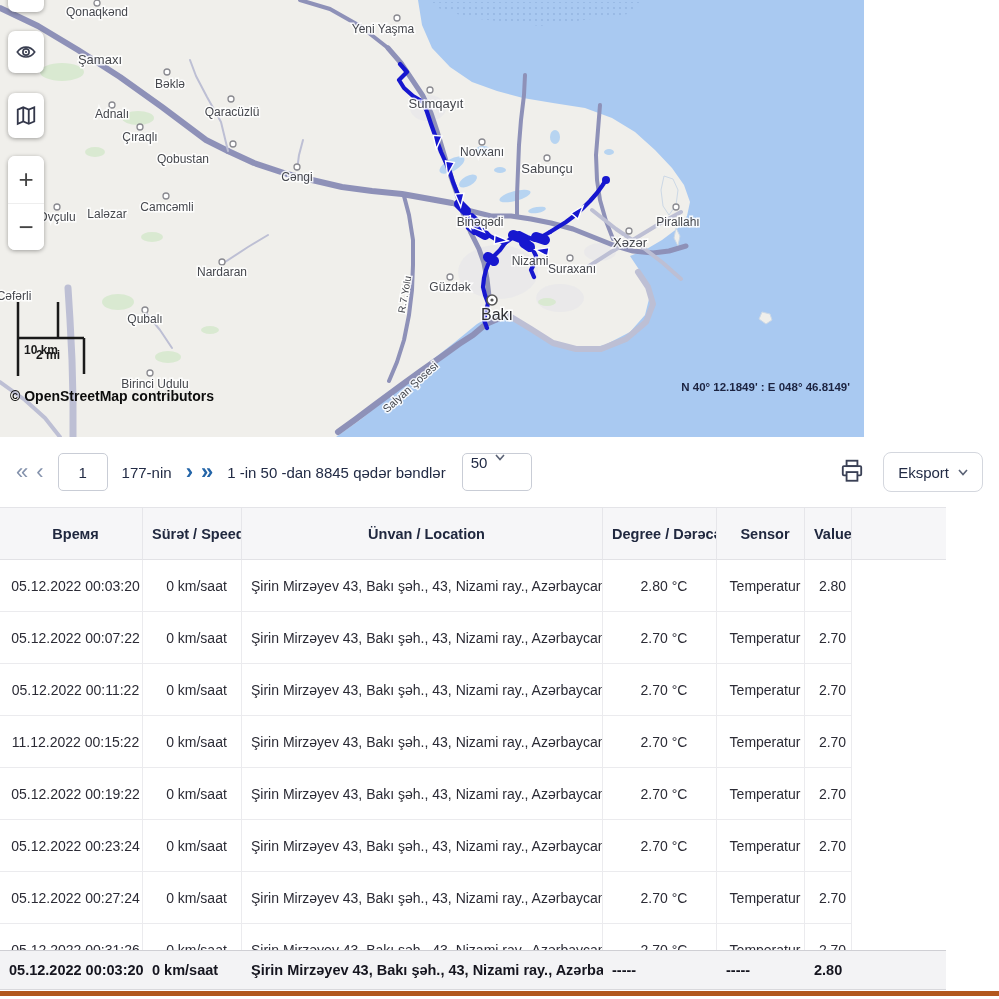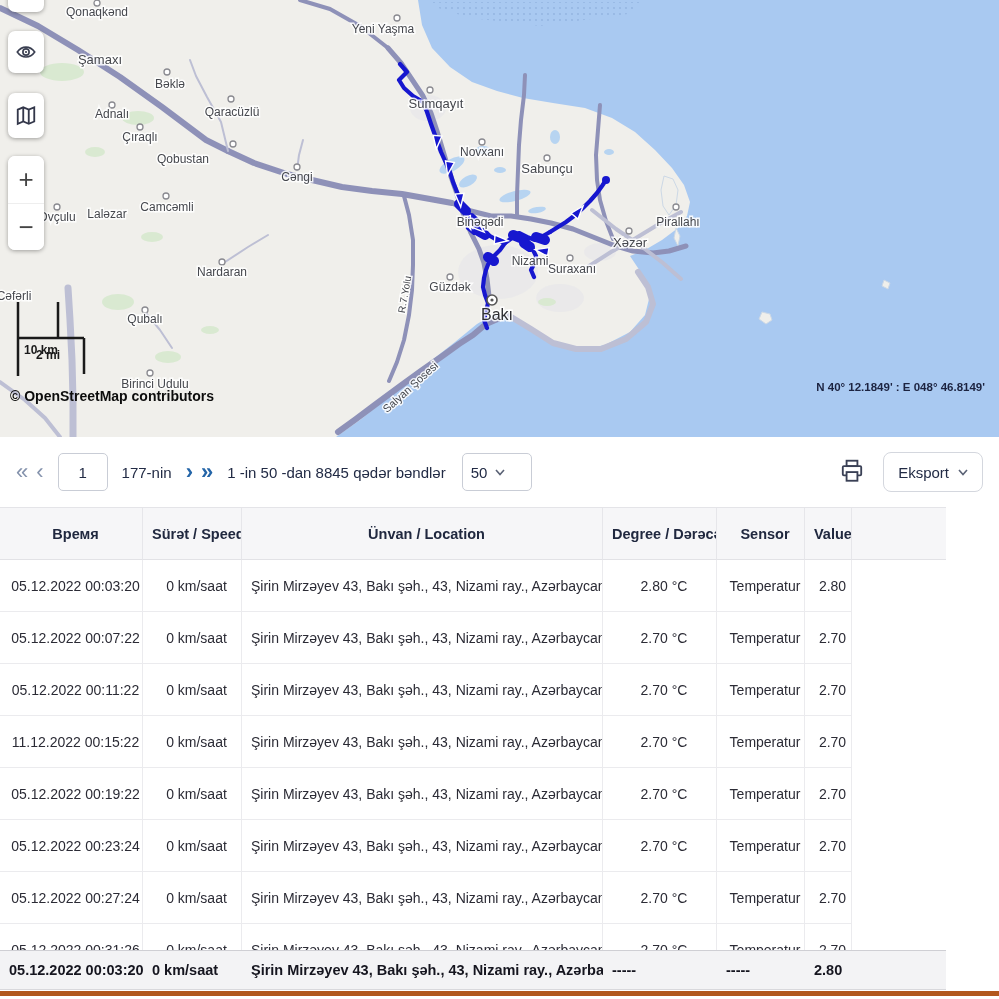--- a/index.html
+++ b/index.html
@@ -1,19 +1,19 @@
 <!DOCTYPE html>
 <html><head>
 <meta charset="utf-8">
 <style>
   html,body{margin:0;padding:0;background:#fff;}
   #root{position:relative;width:999px;height:999px;overflow:hidden;
         font-family:"Liberation Sans",sans-serif;color:#222b45;}
   
-  #map{position:absolute;left:0;top:0;width:999px;height:437px;overflow:hidden;border-bottom:1px solid #d6d6da;background:#fef9c3;}
+  #map{position:absolute;left:0;top:0;width:864px;height:437px;overflow:hidden;border-bottom:1px solid #d6d6da;background:#fef9c3;}
   #mapsvg{position:absolute;left:0;top:0;}
   .ctrl{position:absolute;left:8px;width:36px;background:#fff;border:0;border-radius:7px;
         box-shadow:0 1px 4px rgba(0,0,0,.35);display:flex;align-items:center;justify-content:center;cursor:pointer;}
   .ctrl.cut{top:-20px;height:32px;}
   .ctrl.eye{top:31px;height:42px;}
   .ctrl.layers{top:93px;height:45px;}
   #zoomgrp{position:absolute;left:8px;top:156px;width:36px;background:#fff;border-radius:7px;
         box-shadow:0 1px 4px rgba(0,0,0,.35);overflow:hidden;}
   #zoomgrp button{display:block;width:36px;height:47px;background:#fff;border:0;font-size:26px;color:#444;cursor:pointer;line-height:45px;padding:0;font-family:"Liberation Sans",sans-serif;}
   #zoomgrp button+button{border-top:1px solid #eee;}
@@ -30,21 +30,21 @@
   .pgico.dis{color:#8593ad;}
   .pgico.en{color:#2465a8;font-weight:bold;}
   #firstpg{margin-right:8px;} #prevpg{margin-right:14px;}
   #pageinput{width:44px;height:34px;border:1px solid #c9cdd6;border-radius:5px;text-align:center;
              font-size:15px;color:#222b45;margin-right:14px;font-family:"Liberation Sans",sans-serif;}
   .pgtext{font-size:15px;color:#222b45;}
   #pageslabel{margin-right:14px;}
   #nextpg{margin-right:8px;} #lastpg{margin-right:14px;}
   #rangelabel{margin-right:16px;}
   #sizeselect{height:36px;min-width:52px;border:1px solid #c9cdd6;border-radius:5px;display:flex;
-              align-items:center;padding:0 8px;gap:8px;font-size:15px;cursor:pointer;background:#fff;}
+              align-items:flex-start;padding:0 8px;gap:8px;font-size:15px;cursor:pointer;background:#fff;}
   .spacer{flex:1;}
   #printbtn{background:none;border:0;cursor:pointer;margin-right:16px;padding:2px;}
   #exportbtn{height:40px;border:1px solid #d4d7de;border-radius:8px;background:#fff;display:flex;
              align-items:center;gap:9px;padding:0 14px;font-size:15px;color:#222b45;cursor:pointer;font-family:"Liberation Sans",sans-serif;}
   .chev{width:10px;height:7px;}
   
   #tablewrap{position:absolute;left:0;top:507px;width:946px;text-align:center;}
   .trow{display:grid;grid-template-columns:143px 99px 361px 114px 88px 47px 94px;height:52px;}
   .tc{padding-left:9px;line-height:52px;font-size:14px;white-space:nowrap;overflow:hidden;box-sizing:border-box;}
   #thead{border-top:1px solid #e4e4e8;}

